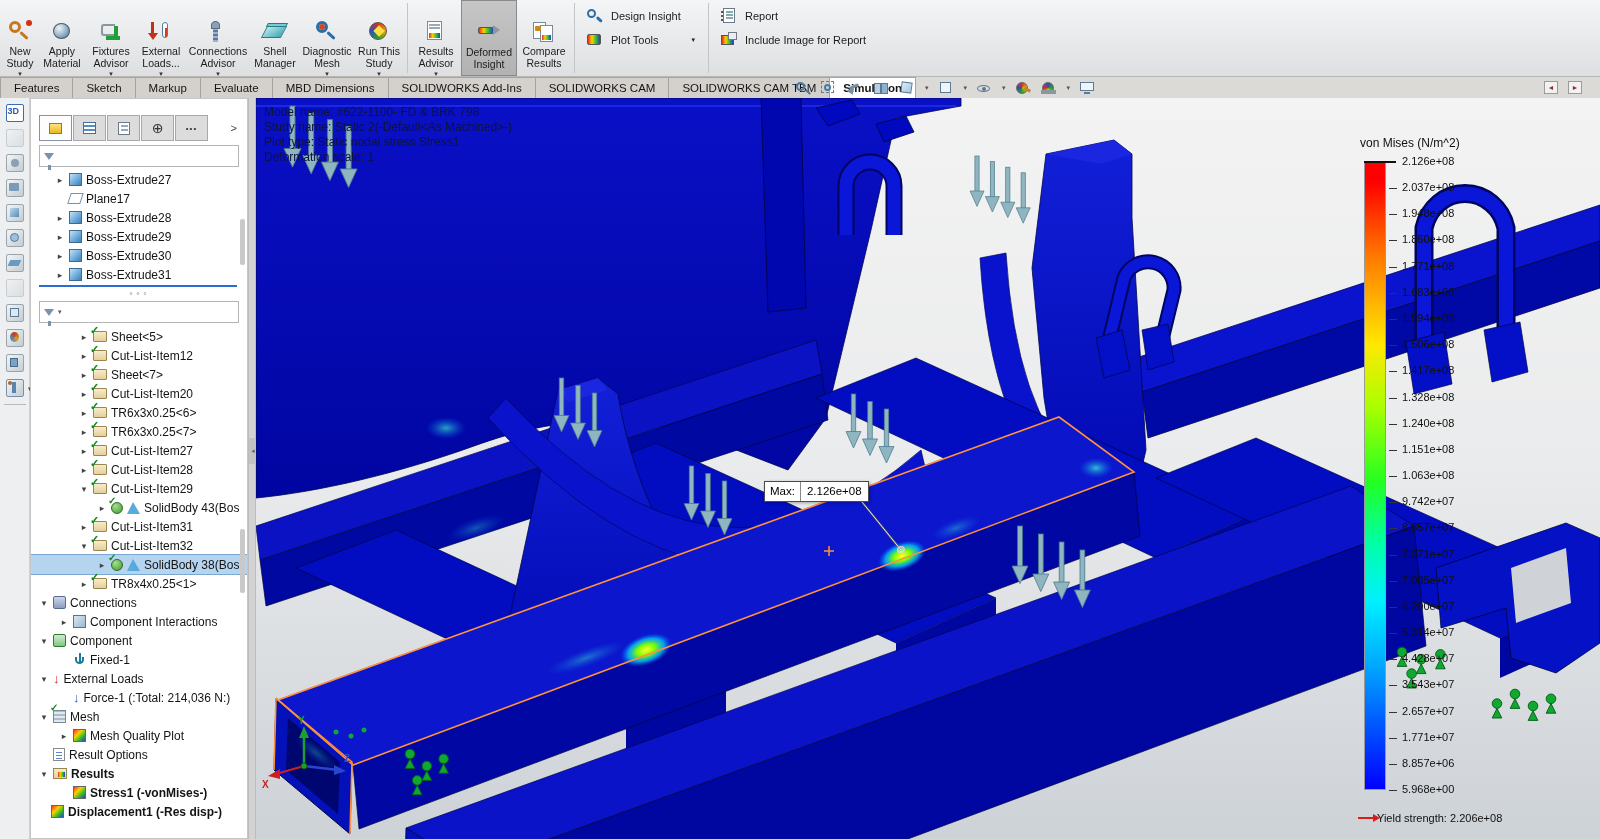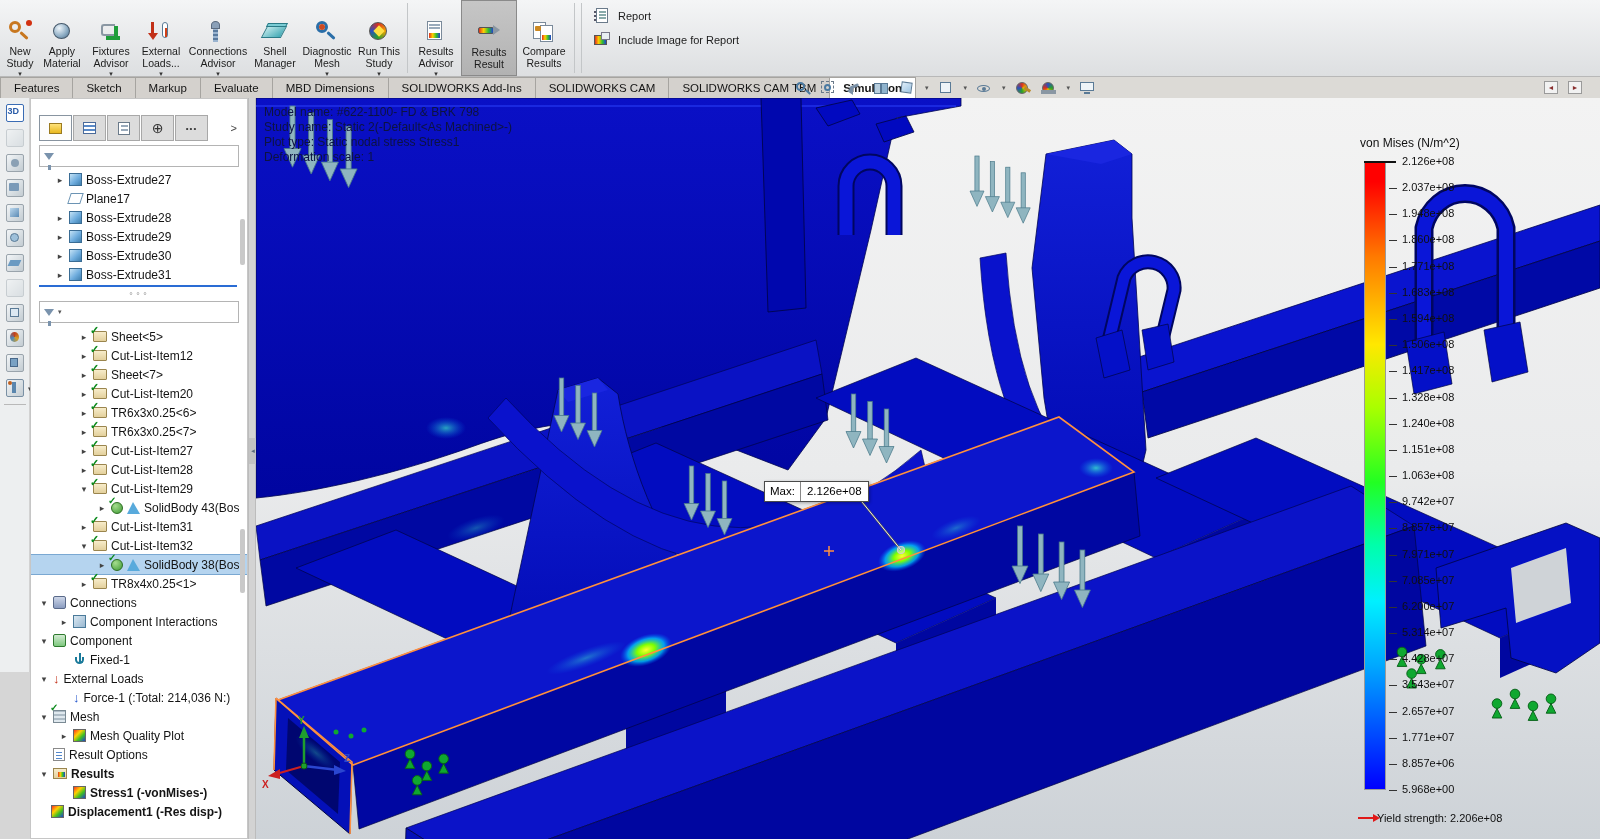--- a/index.html
+++ b/index.html
@@ -27,21 +27,21 @@
   .tab{height:21px;line-height:20px;padding:0 13px;background:#d4d1cd;border:1px solid #a6a4a0;border-bottom:none;font-size:11.5px;color:#141414;flex:none;cursor:default}
   .tab+.tab{border-left:none}
   .tab.active{background:#ffffff;font-weight:bold}
   .hud{position:absolute;left:795px;top:79px;height:18px;display:flex;align-items:center;gap:9px}
   .hic{width:17px;height:15px;position:relative}
   .hic i{position:absolute;display:block}
   .hcar{font-size:7px;color:#555}
   .scrollbtn{position:absolute;top:81px;width:14px;height:13px;border:1px solid #9a9a9a;background:#f2f2f2;font-size:7px;color:#8a3030;text-align:center;line-height:12px}
 
   
-  .lstrip{position:absolute;left:0;top:98px;width:30px;height:574px;background:#edeff0;border-right:1px solid #d2d2d2}
+  .lstrip{position:absolute;left:0;top:98px;width:30px;height:741px;background:#edeff0;border-right:1px solid #d2d2d2}
   .lsi{width:20px;height:20px;margin:5px auto 4px;position:relative}
   .lsi .bx{position:absolute;inset:1px;border:1px solid #9aa4ac;background:linear-gradient(135deg,#f2f5f7,#c3ccd2);border-radius:2px}
   .lsi.dim .bx{opacity:.45}
   .lsdiv{width:22px;height:1px;background:#b9b9b9;margin:6px auto}
 
   
   .panel{position:absolute;left:30px;top:98px;width:218px;height:741px;background:#fff;border:1px solid #c6c6c6;overflow:hidden;font-size:12px;color:#141414}
   .ptabs{display:flex;align-items:center;height:30px;margin:14px 6px 0 8px;gap:1px}
   .ptab{width:33px;height:26px;border:1px solid #a8a8a8;background:#dcdcdc;display:flex;align-items:center;justify-content:center}
   .ptab.active{background:#fdfdfd;border-color:#8894a0}
@@ -183,32 +183,48 @@
         <i style="left:6px;top:7px;width:11px;height:1.5px;background:#9ab"></i>
       </span>
     <span class="lbl">Results Advisor</span>
     <span class="car">▾</span>
   </div>
   <div class="rbtn active" style="width:56px">
     <span class="ric">
         <i class="rainbow" style="left:2px;top:6px;width:16px;height:7px;border:1px solid #555;border-radius:2px"></i>
         <i style="left:17px;top:4px;border-left:7px solid #8a97a3;border-top:5px solid transparent;border-bottom:5px solid transparent"></i>
       </span>
-    <span class="lbl">Results Result</span>
+    <span class="lbl">Deformed Insight</span>
   </div>
   <div class="rbtn" style="width:54px">
     <span class="ric">
         <i style="left:2px;top:2px;width:13px;height:17px;background:#fff;border:1px solid #7a8a9a"></i>
         <i style="left:9px;top:5px;width:13px;height:17px;background:#fff;border:1px solid #7a8a9a"></i>
         <i class="rainbow" style="left:11px;top:15px;width:9px;height:5px"></i>
         <i style="left:4px;top:6px;width:6px;height:5px;background:#cc8820;border-radius:1px"></i>
       </span>
     <span class="lbl">Compare Results</span>
   </div>
   <div class="rsep"></div>
+  <div class="sgrp">
+    <div class="srow">
+      <span class="sic">
+          <i style="left:1px;top:1px;width:9px;height:9px;border:2.5px solid #2a6ea8;border-radius:50%"></i>
+          <i style="left:10px;top:10px;width:7px;height:2.5px;background:#2a6ea8;transform:rotate(42deg);border-radius:2px"></i>
+        </span>
+      <span>Design Insight</span>
+    </div>
+    <div class="srow">
+      <span class="sic">
+          <i class="rainbow" style="left:1px;top:2px;width:14px;height:11px;border:1px solid #555;border-radius:2px"></i>
+        </span>
+      <span>Plot Tools</span>
+      <span class="car" style="font-size:7px;margin-left:26px">▾</span>
+    </div>
+  </div>
   <div class="rsep"></div>
   <div class="sgrp">
     <div class="srow">
       <span class="sic">
           <i style="left:3px;top:0;width:12px;height:15px;background:#fff;border:1px solid #6a7a8a"></i>
           <i style="left:5.5px;top:3px;width:7px;height:1.5px;background:#8aa"></i>
           <i style="left:5.5px;top:6px;width:7px;height:1.5px;background:#8aa"></i>
           <i style="left:5.5px;top:9px;width:7px;height:1.5px;background:#8aa"></i>
           <i style="left:1px;top:2px;width:2px;height:11px;background:repeating-linear-gradient(0deg,#556 0 2px,transparent 2px 4px)"></i>
         </span>

